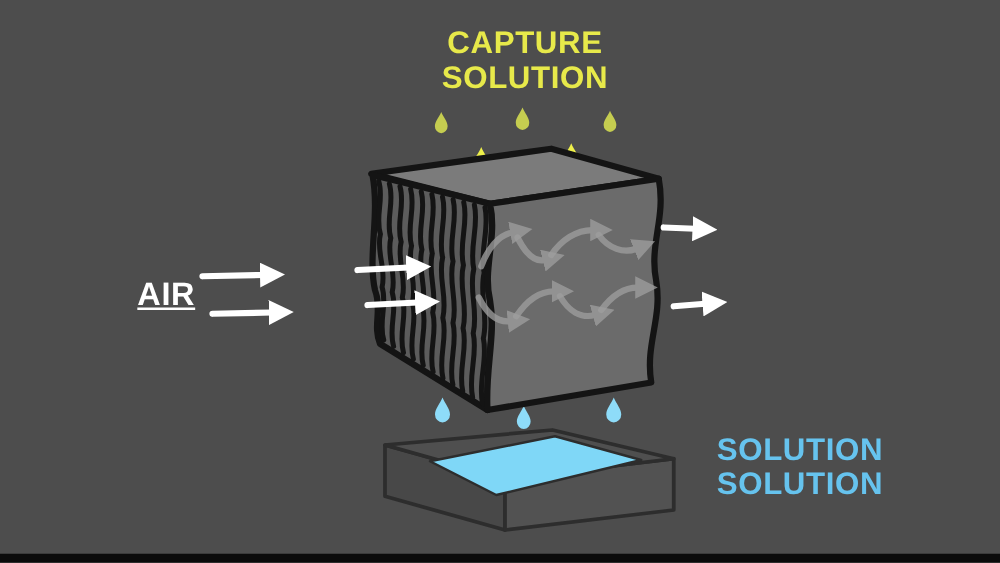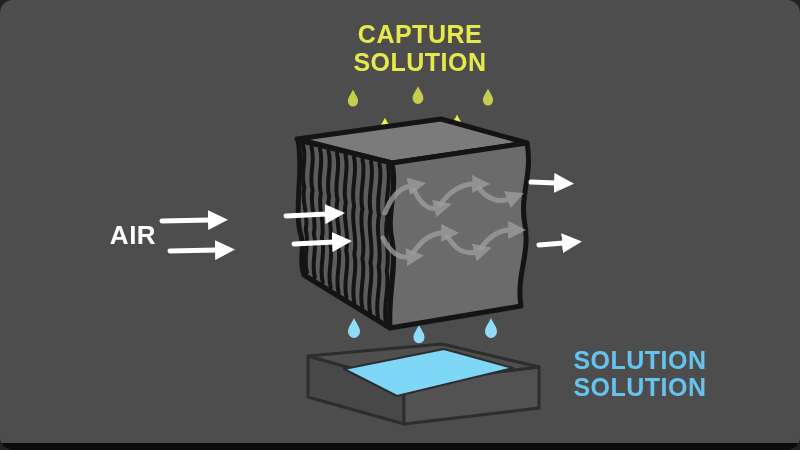--- a/index.html
+++ b/index.html
@@ -1,28 +1,27 @@
 <!DOCTYPE html>
 <html style="--background: #4d4d4d; --capture-text: #e7e94a; --air-text: #ffffff; --carbonate-text: #66c3ee; --capture-droplet: #eef04a; --capture-droplet-back: #c5cd50; --carbonate-droplet: #8edcf9; --solution-pool: #7fd7f7; --cube-top: #7b7b7b; --cube-front: #6b6b6b; --cube-side: #5c5c5c; --flow-arrow: #9e9e9e;"><head>
 <meta charset="utf-8">
 <style>
   html,body{margin:0;padding:0;background:#222;}
   .stage{
     position:relative;width:800px;height:450px;overflow:hidden;
     background:var(--background,#4d4d4d);
     font-family:"Liberation Sans",sans-serif;
-    border-radius:13px;
   }
   .scene-svg{position:absolute;left:0;top:0;}
   .label{
     position:absolute;font-weight:700;text-align:center;
     letter-spacing:.5px;user-select:none;
   }
   .label-capture{left:290px;top:20px;width:260px;font-size:25px;line-height:28px;color:var(--capture-text,#e7e94a);}
-  .label-air{left:98px;top:222px;width:70px;font-size:26px;line-height:27px;color:var(--air-text,#fff);}
+  .label-air{left:98px;top:222px;width:70px;font-size:26px;line-height:27px;color:var(--air-text,#fff);text-decoration:underline;}
   .label-carbonate{left:540px;top:347px;width:200px;font-size:25px;line-height:27px;color:var(--carbonate-text,#66c3ee);}
   .bottom-bar{position:absolute;left:0;top:443px;width:800px;height:7px;background:#0b0b0b;}
 
   
   .face-top{fill:var(--cube-top,#7b7b7b);stroke:#141414;stroke-width:5;stroke-linejoin:round;}
   .face-front{fill:var(--cube-front,#6b6b6b);stroke:#141414;stroke-width:5;stroke-linejoin:round;}
   .face-side{fill:var(--cube-side,#5c5c5c);stroke:#141414;stroke-width:5;stroke-linejoin:round;}
   .stripe{fill:none;stroke:#141414;stroke-width:4;stroke-linecap:round;}
   .white-arrow{stroke:#ffffff;stroke-width:5;fill:none;stroke-linecap:round;}
   .flow-arrow{stroke:var(--flow-arrow,#9e9e9e);stroke-width:5;fill:none;stroke-linecap:round;opacity:.78;}

